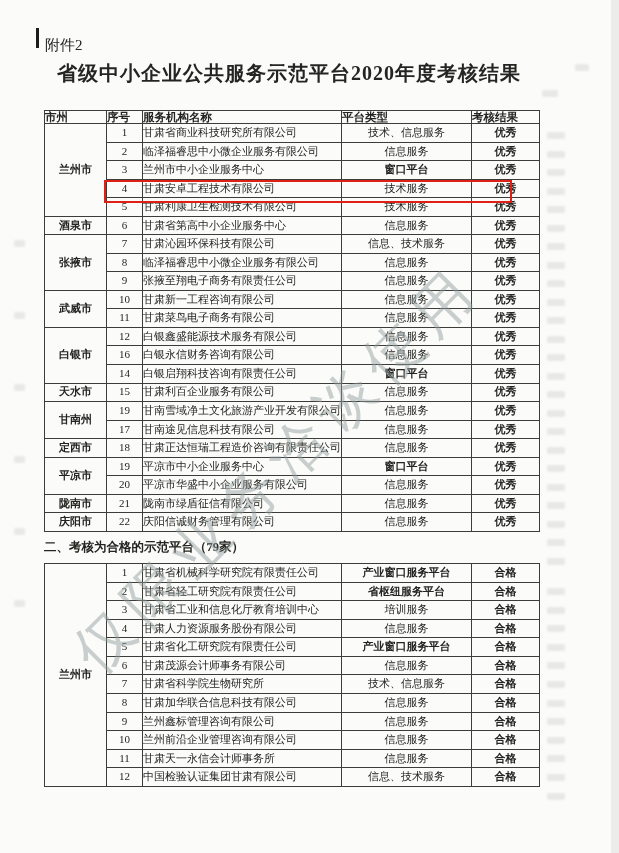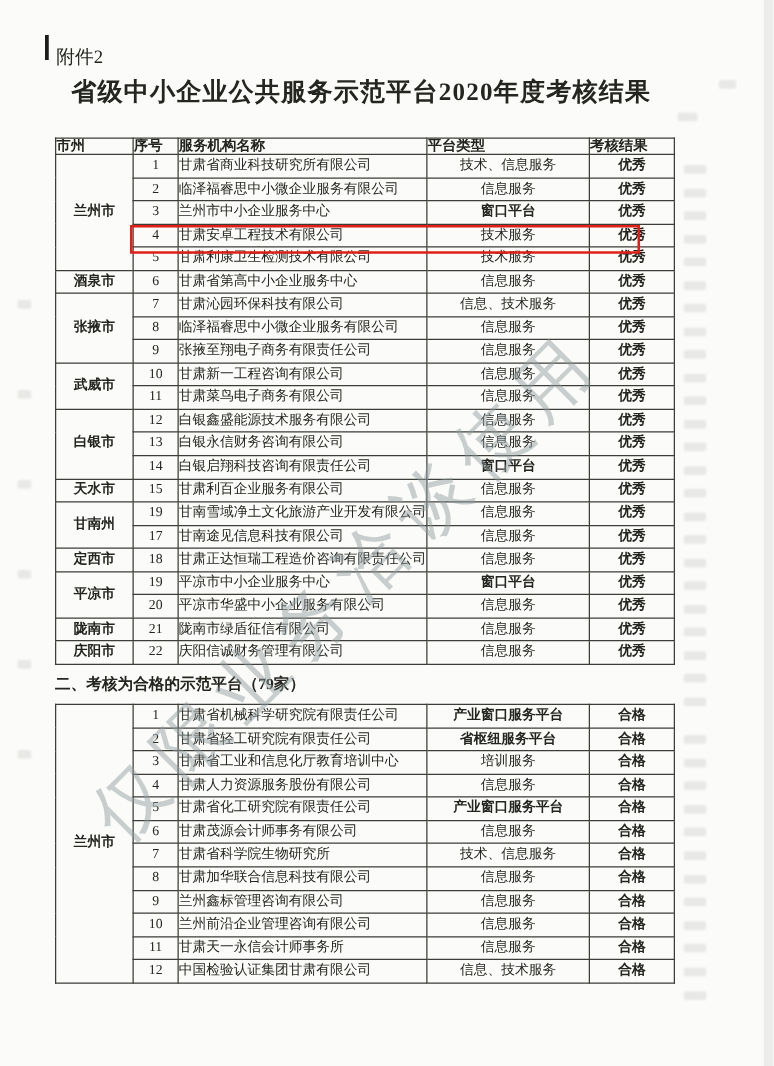--- a/index.html
+++ b/index.html
@@ -149,21 +149,21 @@
           <td class="c-result">优秀</td>
         </tr>
         <tr>
           <td class="c-city" rowspan="3">白银市</td>
           <td class="c-no">12</td>
           <td class="c-name">白银鑫盛能源技术服务有限公司</td>
           <td class="c-type">信息服务</td>
           <td class="c-result">优秀</td>
         </tr>
         <tr>
-          <td class="c-no">13</td>
+          <td class="c-no">16</td>
           <td class="c-name">白银永信财务咨询有限公司</td>
           <td class="c-type">信息服务</td>
           <td class="c-result">优秀</td>
         </tr>
         <tr>
           <td class="c-no">14</td>
           <td class="c-name">白银启翔科技咨询有限责任公司</td>
           <td class="c-type em">窗口平台</td>
           <td class="c-result">优秀</td>
         </tr>

